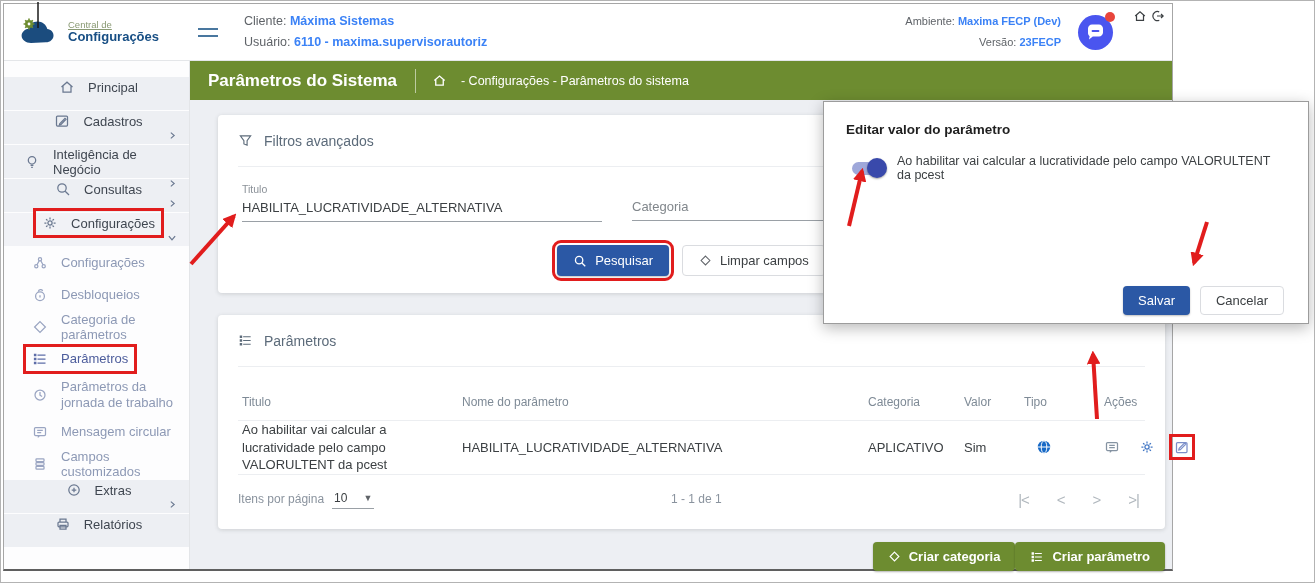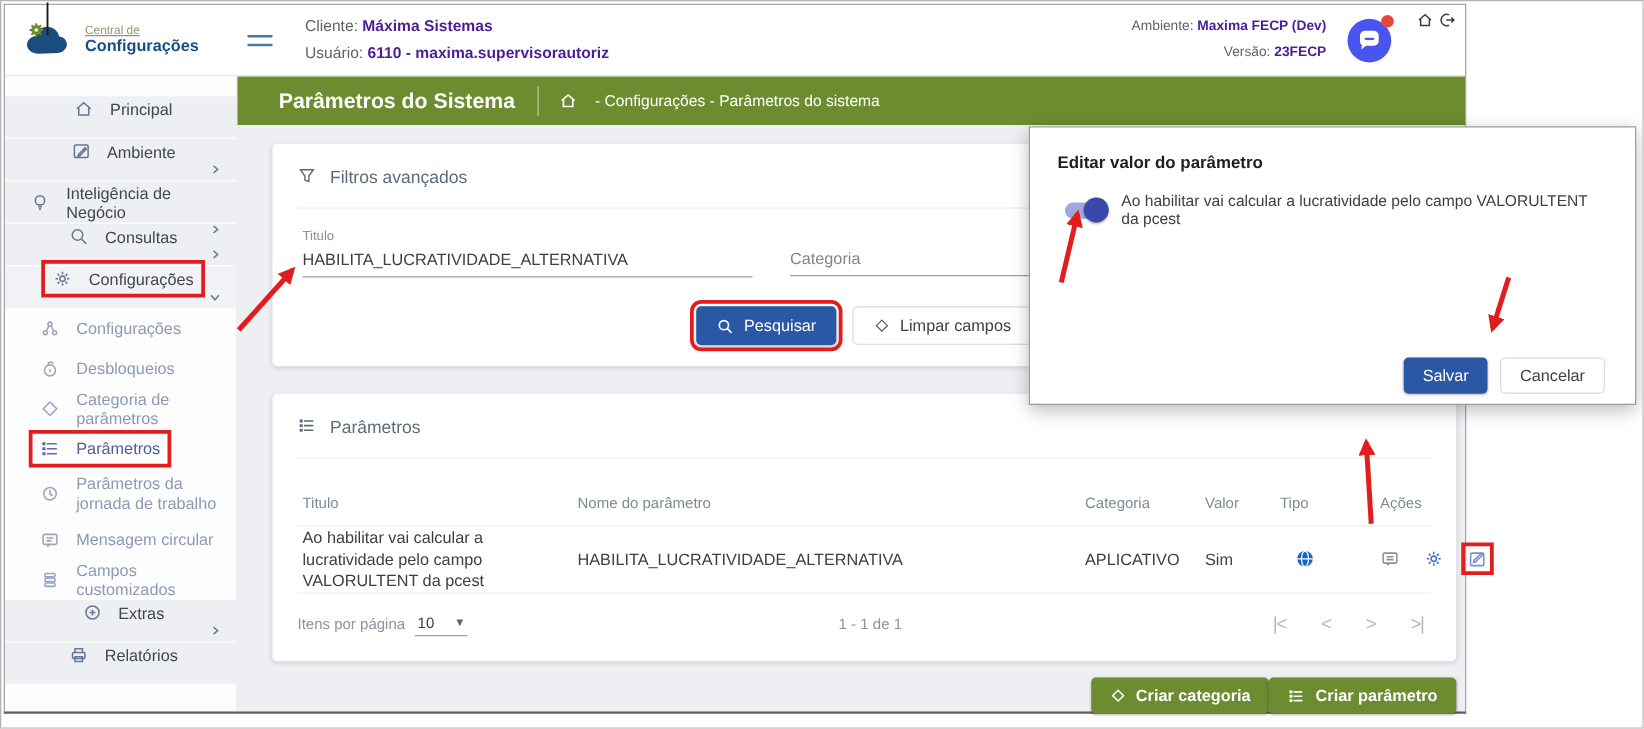--- a/index.html
+++ b/index.html
@@ -15,21 +15,21 @@
             border-bottom:1px solid #e4e6e9; position:relative; flex:0 0 auto; }
   .logo-area { width:186px; display:flex; align-items:center; padding-left:14px; }
   .logo-cloud { position:relative; width:44px; height:32px; }
   .logo-text { margin-left:6px; line-height:1.05; }
   .logo-line1 { font-size:9.5px; color:#8a9a74;text-decoration:underline; }
   .logo-line2 { font-size:13px; font-weight:bold; color:#174e84; }
   .hamburger { margin-left:8px; cursor:pointer; }
   .hamburger div { width:20px; height:2px; background:#49779f; margin:5px 0; }
   .client-block { margin-left:26px; font-size:12.5px; line-height:21px; }
   .env-block { margin-left:auto; text-align:right; font-size:11px; line-height:21px; margin-right:16px; }
-  .lbl { color:#5f6368; } .val { color:#4c1d95; font-weight:bold;text-align:center; }
+  .lbl { color:#5f6368; } .val { color:#3b82f6; font-weight:bold;text-align:center; }
   .chat-fab { position:relative; width:37px; height:37px; margin-right:58px; cursor:pointer; }
   .chat-dot { position:absolute; right:-1px; top:-2px; width:10px; height:10px;
               border-radius:50%; background:#e8453c; }
   .corner-icons { position:absolute; right:8px; top:5px; display:flex; gap:3px; color:#3c4043; }
 
   
   .body-row { flex:1; display:flex; min-height:0; }
   .sidebar { width:186px; flex:0 0 auto; border-right:1px solid #e3e5e8;
              background:#fdfdfe; padding-top:16px; font-size:13px; overflow:hidden; }
   .side-row { height:33px; display:flex; align-items:center; padding:0 12px 0 16px;
@@ -41,21 +41,21 @@
   .side-row.active { color:#4d5d9c; }
   .side-row.active svg { color:#5d6da8; }
   .side-row.highlight { background:#f1f2f6; }
   .side-row.two-line { height:40px; }
   .side-row.two-line .side-label { line-height:1.25; width:118px; }
   .chev { margin-left:auto; color:#a7b0bc; display:flex; }
   .red-box { outline:3px solid #e11d1d; outline-offset:2px; }
 
   .main { flex:1; display:flex; flex-direction:column; min-width:0; background:#edeff3; }
   .greenbar { height:39px; flex:0 0 auto; background:#6d8c30; color:#fff;
-              display:flex; align-items:center; padding:0 33px; }
+              display:flex; align-items:center; padding:0 18px; }
   .greenbar .gtitle { font-size:17px; font-weight:bold; padding-right:18px; }
   .gsep { width:1px; height:24px; background:rgba(255,255,255,.55); }
   .crumb { display:flex; align-items:center; gap:14px; margin-left:16px; font-size:12.5px; }
 
   .content { flex:1; padding:15px 10px 0 28px; position:relative; }
   .card { background:#fff; border-radius:4px; box-shadow:0 1px 4px rgba(60,64,67,.18);
           width:947px; padding:0 20px; }
   .card-head { height:52px; display:flex; align-items:center; gap:11px;
                color:#5c6b7a; font-size:14px; border-bottom:1px solid #ecEEf1;
                border-bottom:1px solid #eceef1; }
@@ -194,21 +194,21 @@
             </span>
           </div>
           <div class="side-row main">
             <span class="row-core">
               <span style="display: flex;">
                 <svg width="16" height="16" viewBox="0 0 16 16" fill="none" stroke="currentColor" stroke-width="1.25">
                   <rect x="2.5" y="3" width="11" height="10" rx="1"></rect>
                   <path d="M5.8 10.6 11 5.3l1 1-5.2 5.3-1.4.4z"></path>
                 </svg>
               </span>
-              <span class="side-label">Ambiente</span>
+              <span class="side-label">Cadastros</span>
             </span>
             <span class="chev">
               <svg width="9" height="9" viewBox="0 0 16 16" fill="none" stroke="currentColor" stroke-width="2">
                 <path d="M5 3l6 5-6 5"></path>
               </svg>
             </span>
           </div>
           <div class="side-row main">
             <span class="row-core">
               <span style="display: flex;">

